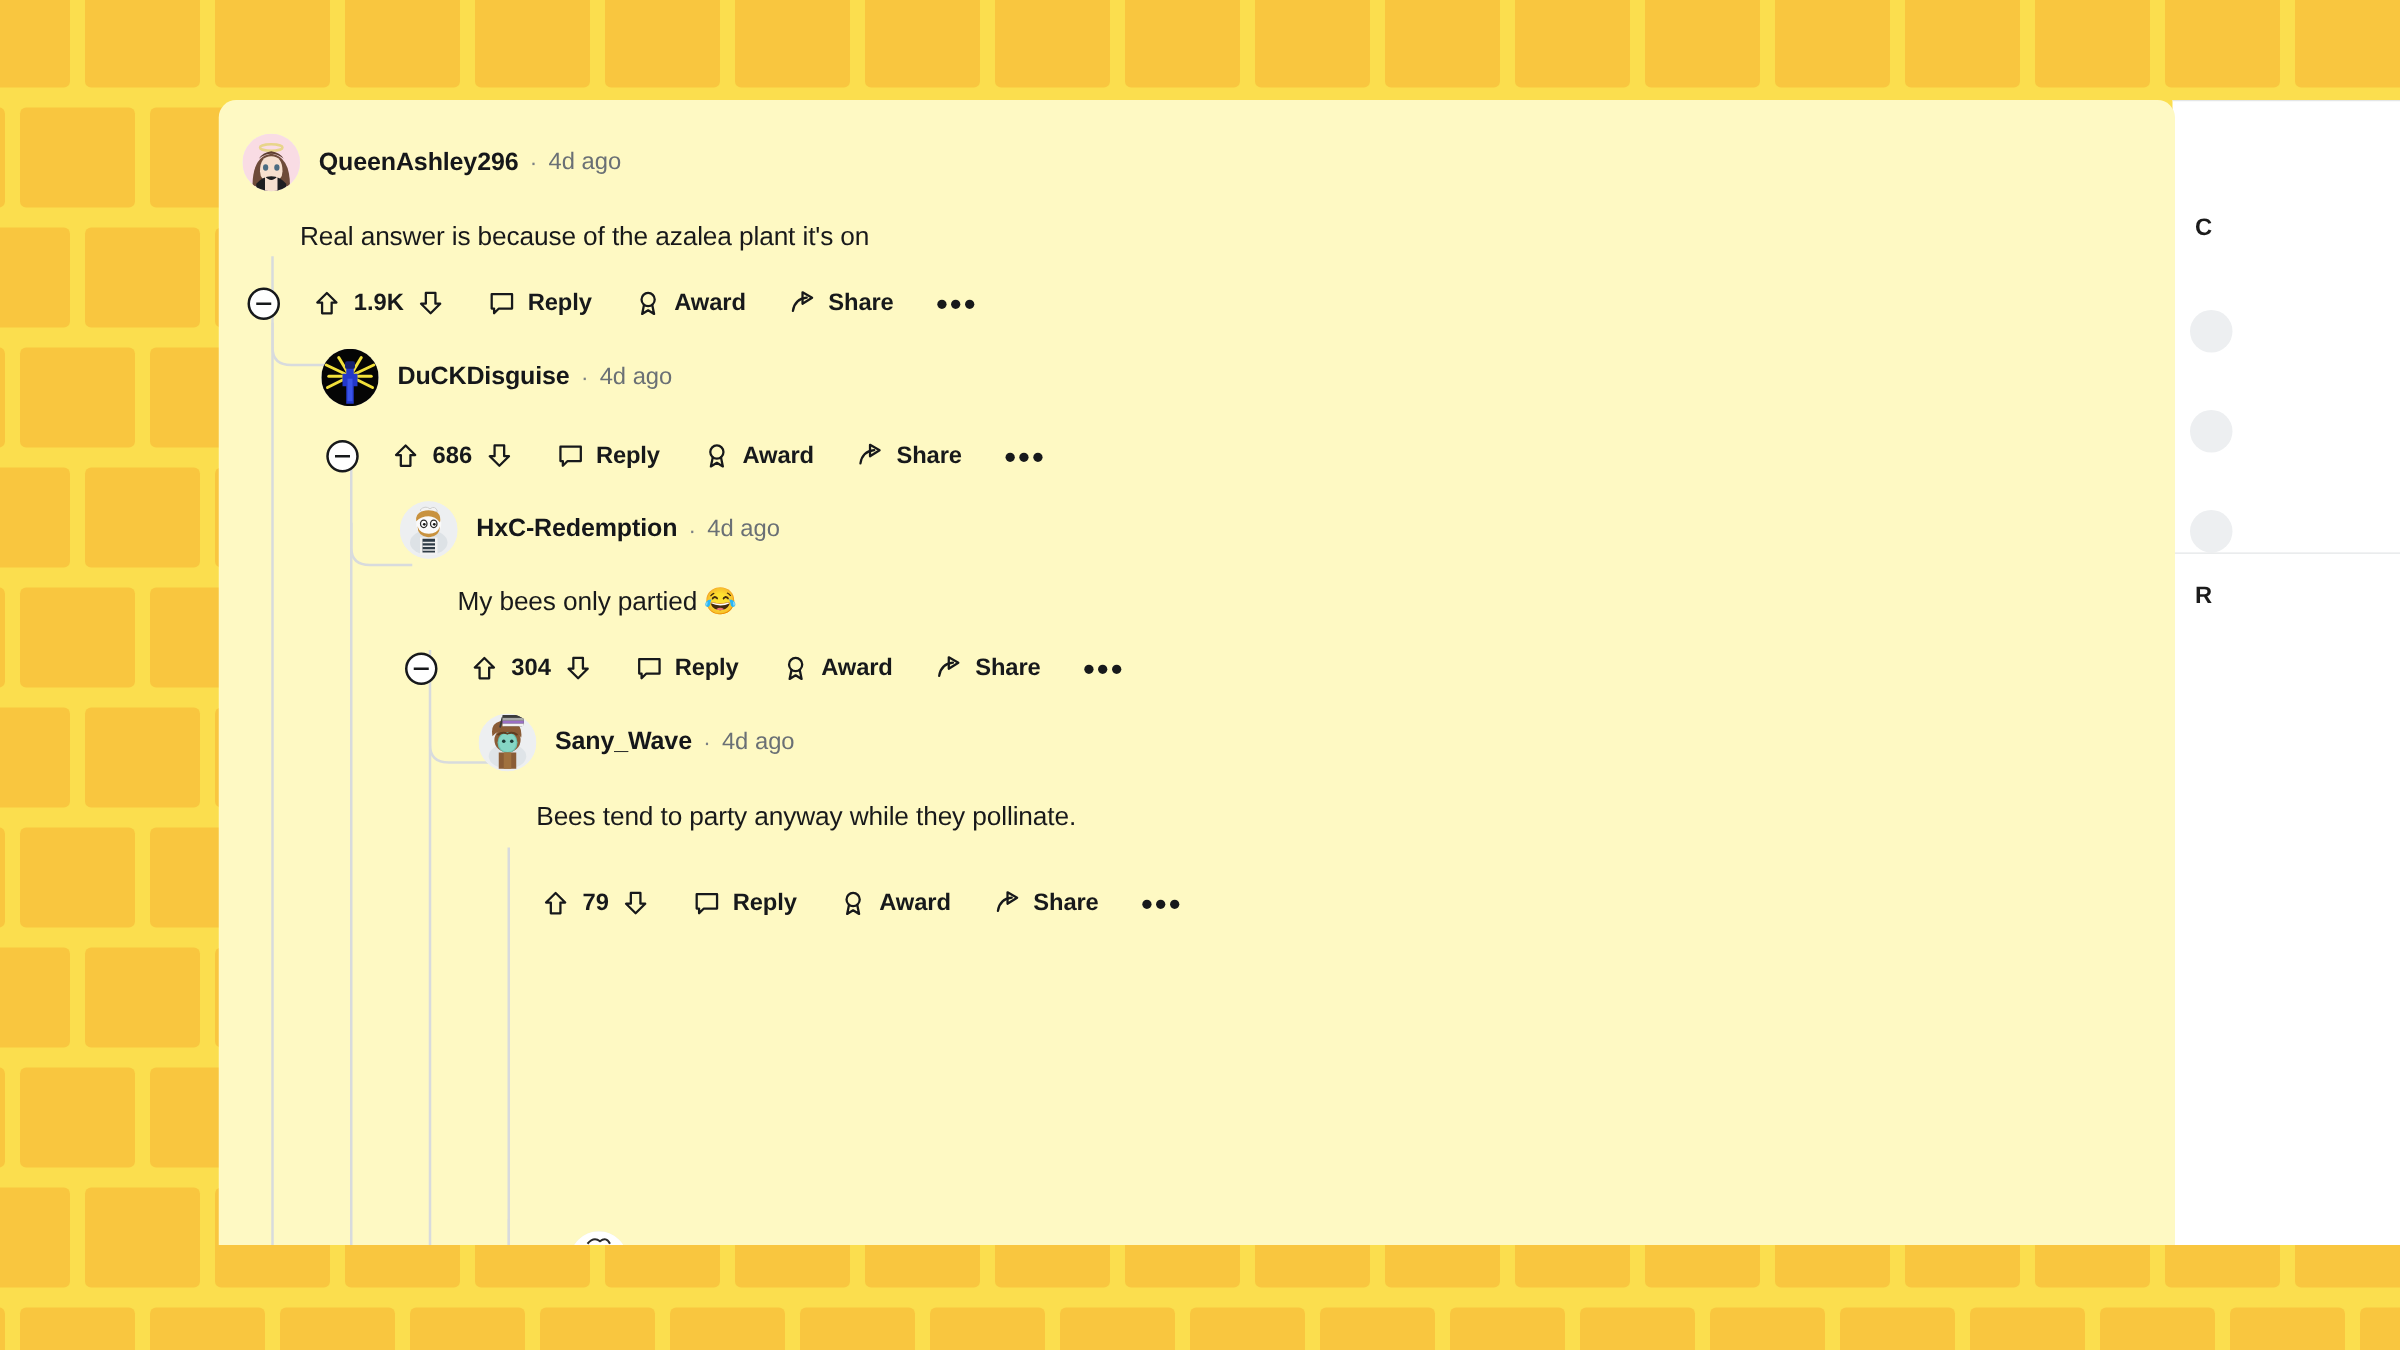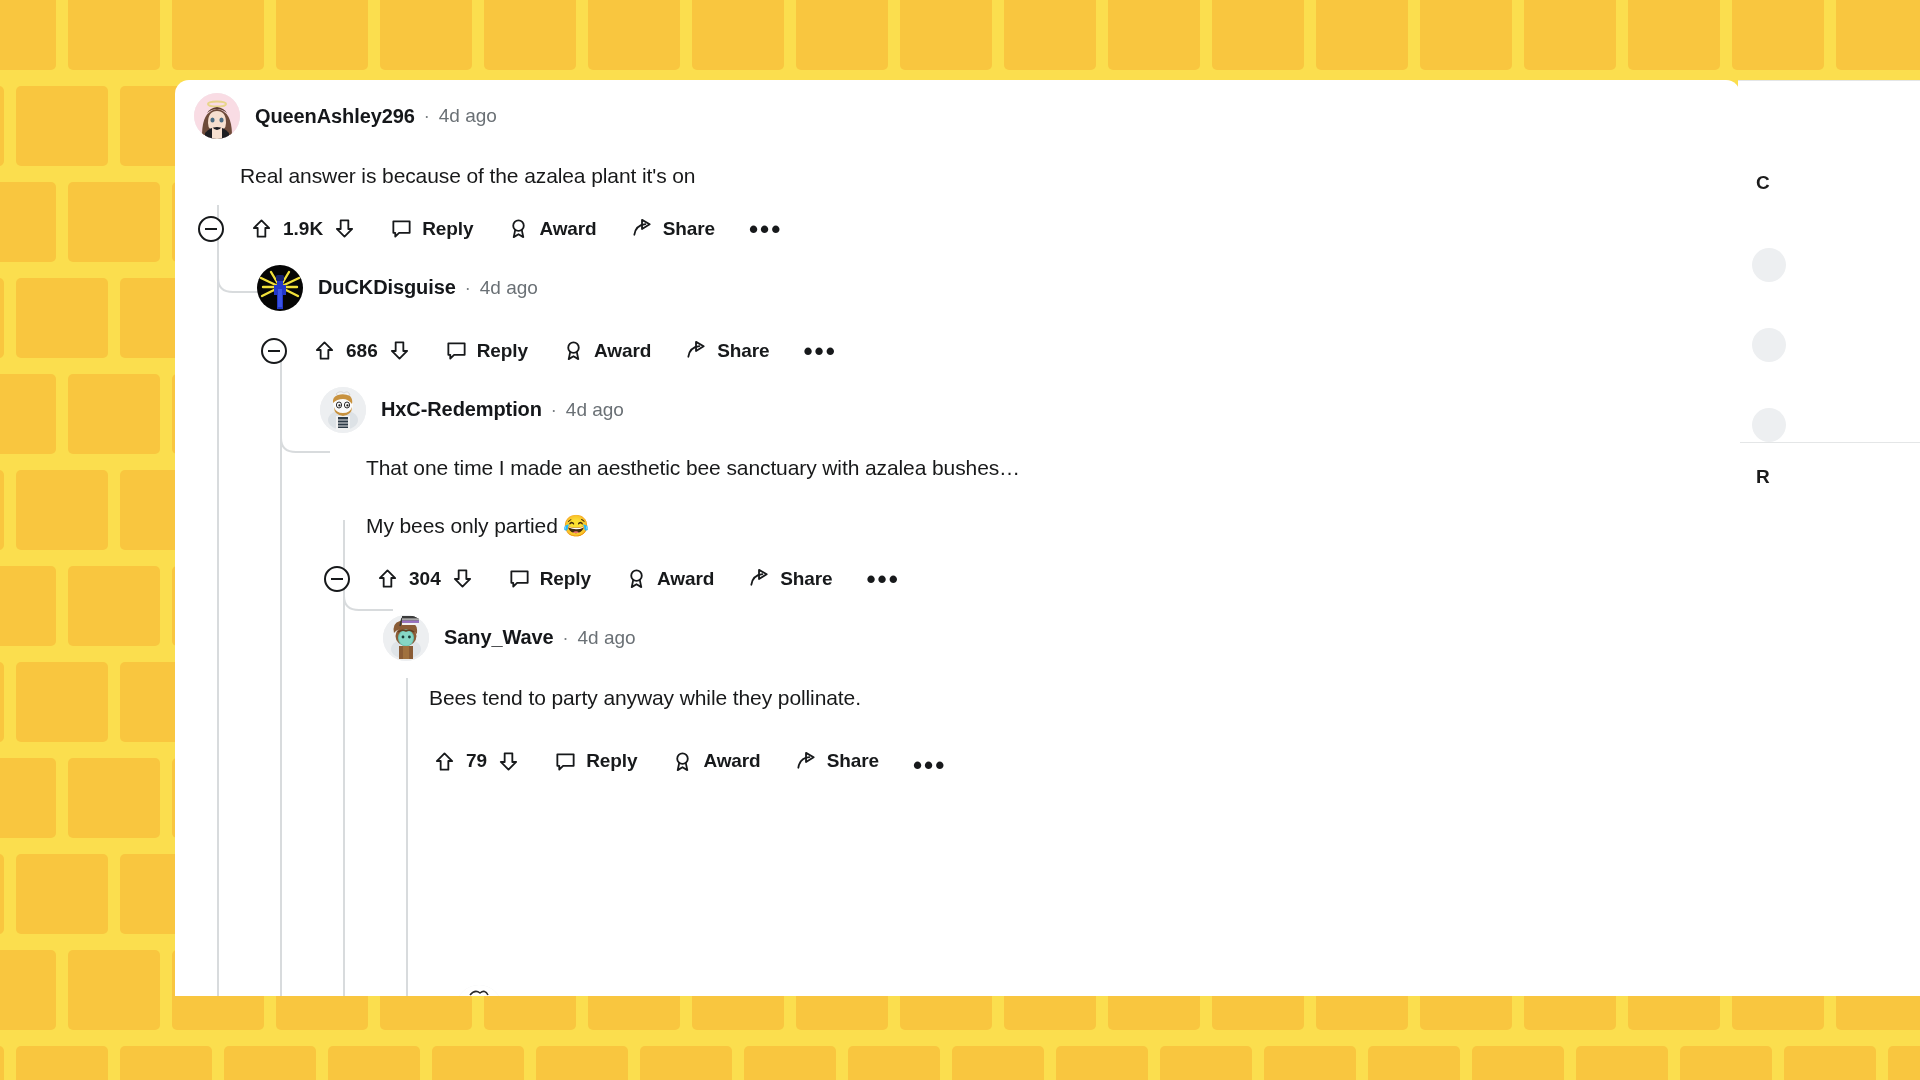--- a/index.html
+++ b/index.html
@@ -97,25 +97,25 @@
     white-space: nowrap;
   }
 
   
   #comment-card {
     position: absolute;
     left: 175px;
     top: 80px;
     width: 1565px;
     height: 916px;
-    background: #ffffff;
+    background: #fef9c3;
     border-radius: 14px 14px 0 0;
     z-index: 3;
     overflow: hidden;
-    padding-top: 8px;
+    padding-top: 22px;
   }
 
   
   .comment {
     position: relative;
   }
 
   .comment-header {
     display: flex;
     align-items: center;
@@ -722,21 +722,20 @@
             <line x1="18" y1="39" x2="28" y2="39"></line>
           </g>
         </svg>
       </div>
       <span class="username">HxC-Redemption</span>
       <span class="meta-dot">·</span>
       <span class="timestamp">4d ago</span>
     </div>
 
     <div class="comment-body" style="margin-left:46px; margin-top:14px;">
-      <p style="margin-bottom:26px;">That one time I made an aesthetic bee sanctuary with azalea bushes…</p>
       <p>My bees only partied 😂</p>
     </div>
 
     <div class="actions" style="margin-left:4px; margin-top:14px;">
       <div class="collapse-btn">
           <i></i>
         </div>
       <div class="gap-md"></div>
       <div class="vote-group">
         <span>
@@ -810,21 +809,21 @@
       </div>
       <span class="username">Sany_Wave</span>
       <span class="meta-dot">·</span>
       <span class="timestamp">4d ago</span>
     </div>
 
     <div class="comment-body" style="margin-left:46px; margin-top:16px;">
       <p>Bees tend to party anyway while they pollinate.</p>
     </div>
 
-    <div class="actions" style="margin-left:50px; margin-top:13px;align-items:flex-end;">
+    <div class="actions" style="margin-left:50px; margin-top:30px;">
       <div class="vote-group">
         <span>
           <svg width="23" height="23" viewBox="0 0 24 24" fill="none" stroke="#17191b" stroke-width="1.9" stroke-linejoin="round" stroke-linecap="round">
             <path d="M12 3.5 L20 11.5 H16 V20.5 H8 V11.5 H4 Z"></path>
           </svg>
         </span>
         <span class="vote-count">79</span>
         <span>
           <svg width="23" height="23" viewBox="0 0 24 24" fill="none" stroke="#17191b" stroke-width="1.9" stroke-linejoin="round" stroke-linecap="round">
             <path d="M12 20.5 L4 12.5 H8 V3.5 H16 V12.5 H20 Z"></path>

